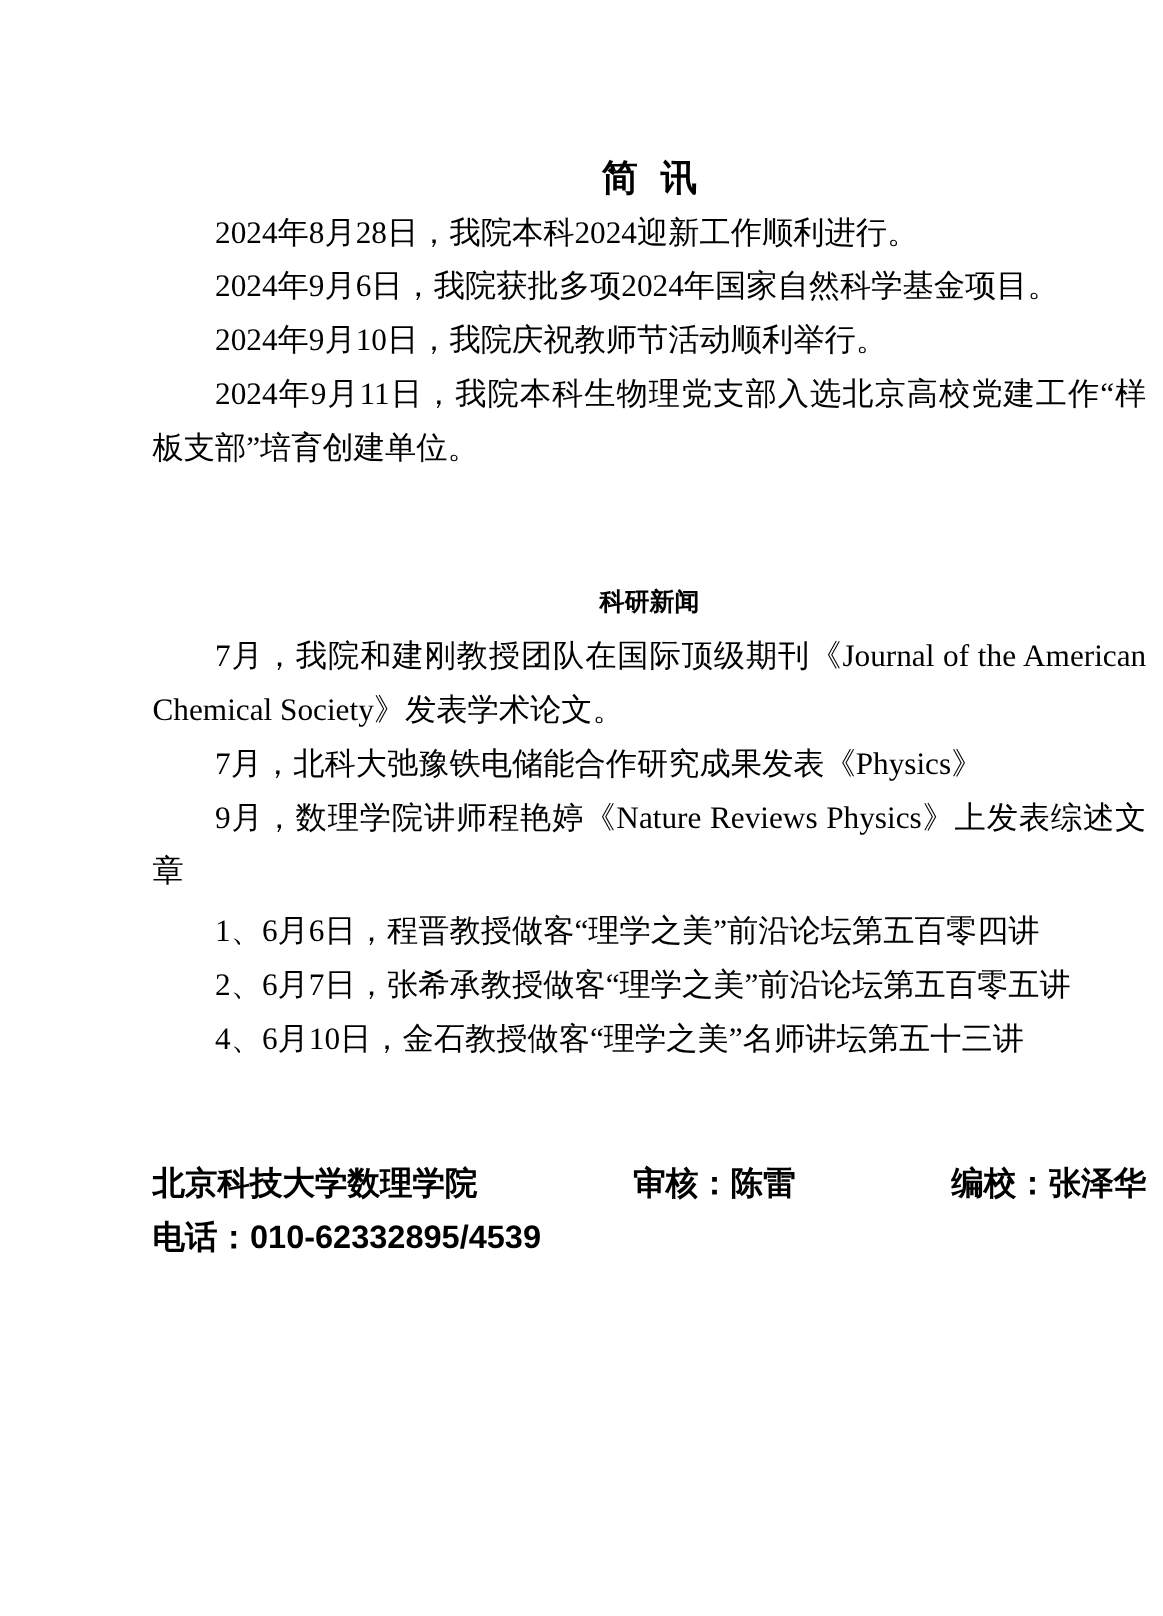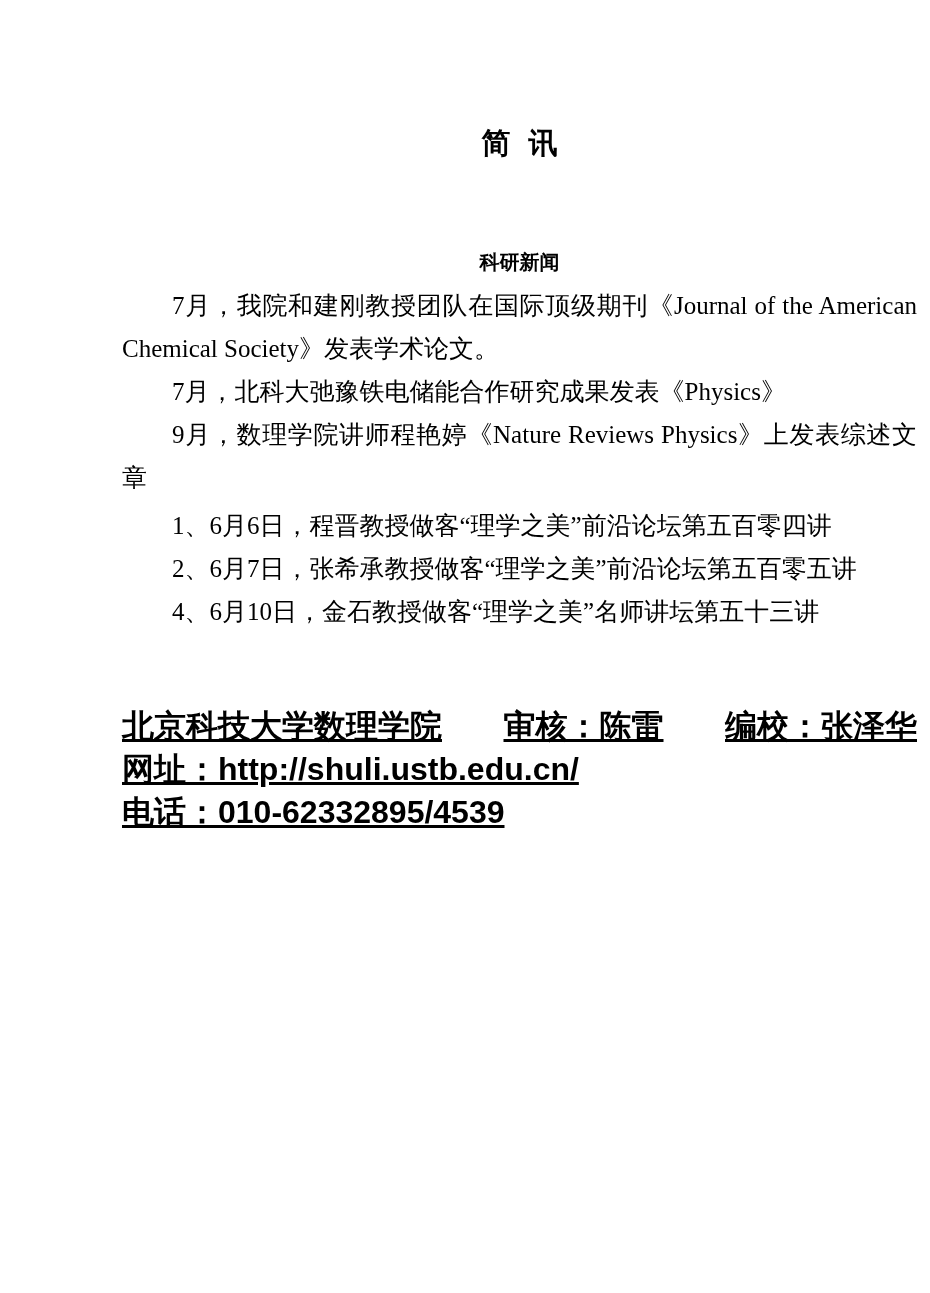--- a/index.html
+++ b/index.html
@@ -42,37 +42,42 @@
     font-size: 25px;
     line-height: 43px;
     text-indent: 2em;
     text-align: justify;
     text-justify: inter-ideograph;
   }
   .footer {
     margin-top: 72px;
     font-family: "Liberation Sans", "DejaVu Sans", sans-serif;
     font-weight: bold;
-    font-size: 32px;
+    font-size: 26px;
     line-height: 43px;
-    text-decoration: underline;
   }
   .footer-row1 {
     display: flex;
     justify-content: space-between;
     align-items: baseline;
   }
 </style>
 </head>
 <body>
 
 <div class="page">
 
   <div class="section sec-jianxun">
     <div class="doc-title">简 讯</div>
+    <div class="paragraphs">
+      <p class="para">2024年8月28日，我院本科2024迎新工作顺利进行。</p>
+      <p class="para">2024年9月6日，我院获批多项2024年国家自然科学基金项目。</p>
+      <p class="para">2024年9月10日，我院庆祝教师节活动顺利举行。</p>
+      <p class="para">2024年9月11日，我院本科生物理党支部入选北京高校党建工作“样板支部”培育创建单位。</p>
+    </div>
   </div>
 
   <div class="section sec-keyan">
     <div class="section-title">科研新闻</div>
     <div class="paragraphs">
       <p class="para">7月，我院和建刚教授团队在国际顶级期刊《Journal of the American Chemical Society》发表学术论文。</p>
       <p class="para">7月，北科大弛豫铁电储能合作研究成果发表《Physics》</p>
       <p class="para">9月，数理学院讲师程艳婷《Nature Reviews Physics》上发表综述文章</p>
     </div>
   </div>
@@ -84,17 +89,16 @@
       <p class="para">4、6月10日，金石教授做客“理学之美”名师讲坛第五十三讲</p>
     </div>
   </div>
 
   <div class="footer">
     <div class="footer-row1">
       <span>北京科技大学数理学院</span>
       <span>审核：陈雷</span>
       <span>编校：张泽华</span>
     </div>
-    <div class="footer-row">网址：http://shuli.ustb.edu.cn/</div>
     <div class="footer-row">电话：010-62332895/4539</div>
   </div>
 
 </div>
 
 </body></html>

